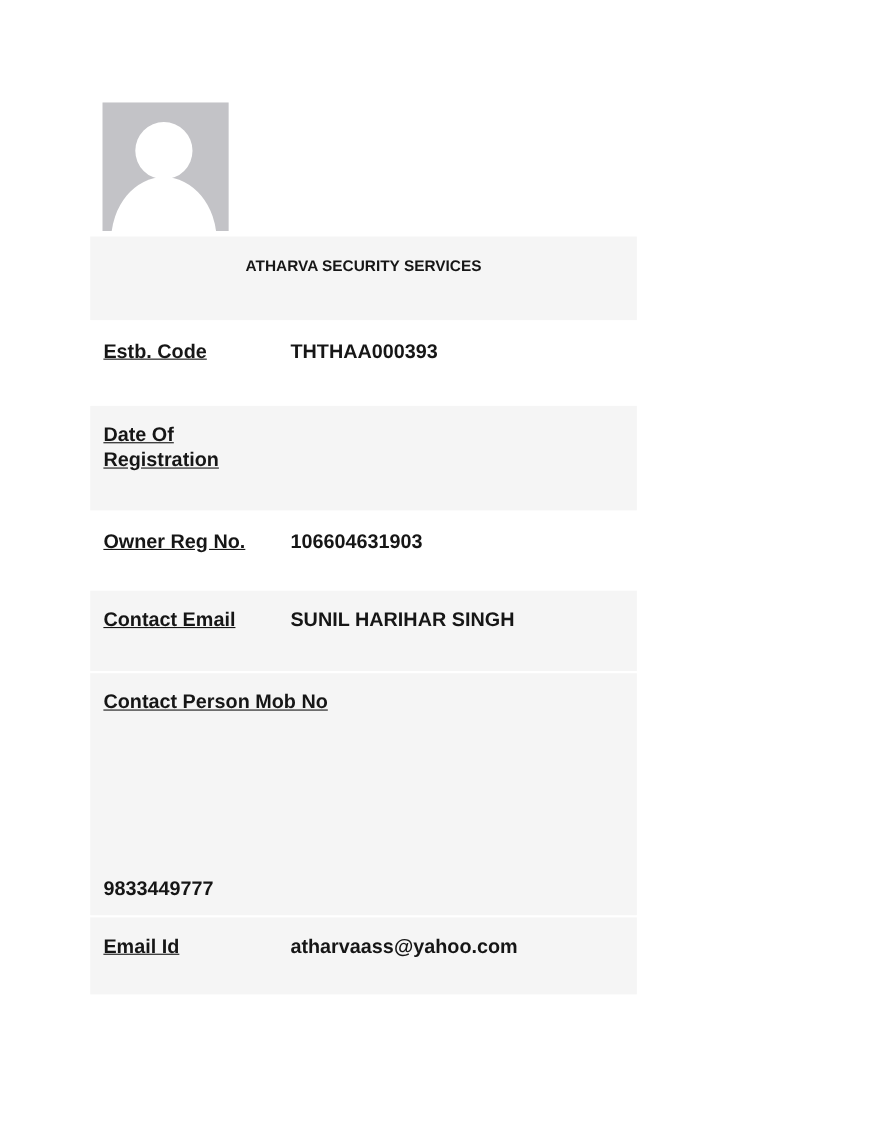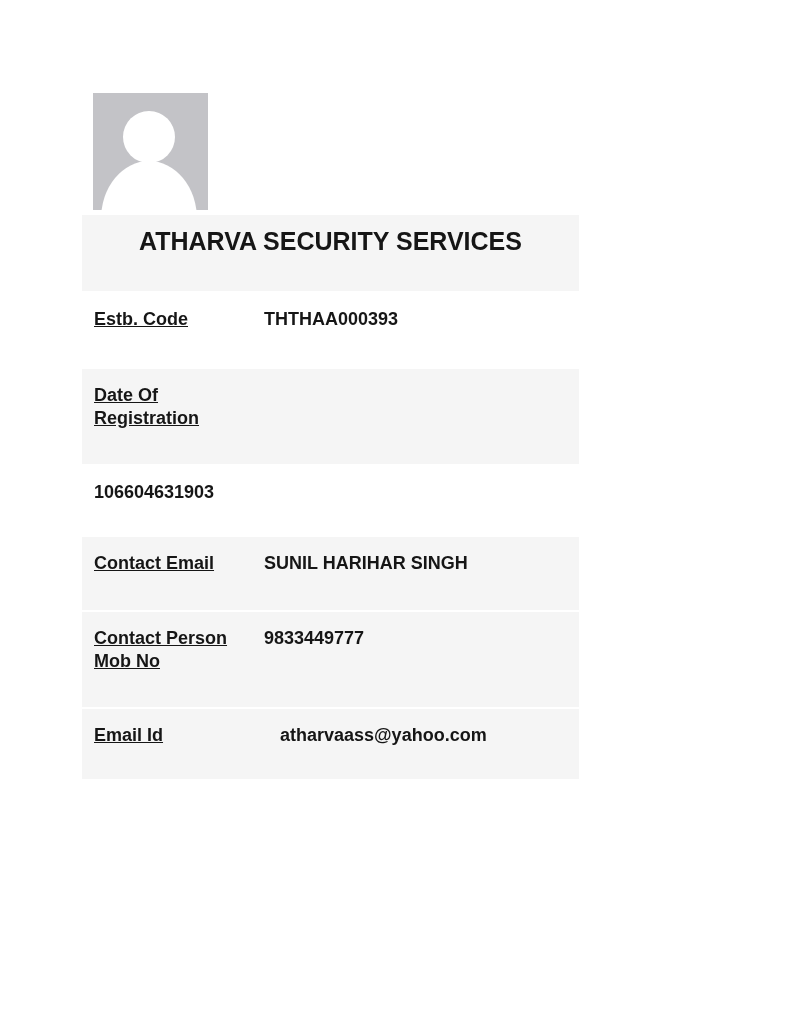--- a/index.html
+++ b/index.html
@@ -39,39 +39,39 @@
     font-weight: bold;
     line-height: 23px;
   }
   .bg-gray { background: var(--row_gray, #f5f5f5); }
   .bg-white { background: var(--page_bg, #ffffff); }
   .banner {
     min-height: 76px;
     justify-content: center;
   }
   .banner .title {
-    font-size: 25px;
+    font-size: 14px;
     text-align: center;
   }
   .field-label {
     flex: 0 0 170px;
     text-align: left;
     text-decoration: underline;
   }
   .field-value {
     flex: 1 1 auto;
     text-align: left;
     white-space: pre-line;
   }
   .h-estb    { min-height: 74px; }
   .h-date    { min-height: 95px; gap: 28px; }
   .h-owner   { min-height: 69px; }
   .h-contact { min-height: 73px; }
-  .h-mob     { min-height: 95px; }
-  .h-email   { min-height: 70px; gap: 16px; }
+  .h-mob     { min-height: 95px; flex-direction: column; }
+  .h-email   { min-height: 70px; }
   .h-address { min-height: 150px; }
 </style>
 </head>
 <body>
 
 <div class="page">
   <div class="card">
 
     <svg class="avatar" viewBox="0 0 115 117" aria-hidden="true">
       <rect x="0" y="0" width="115" height="117" fill="#c3c3c7"></rect>
@@ -88,20 +88,21 @@
     <div class="row bg-white h-estb">
       <div class="field-label">Estb. Code</div>
       <div class="field-value">THTHAA000393</div>
     </div>
 
     <div class="row bg-gray h-date">
       <div class="field-label">Date Of Registration</div>
     </div>
 
     <div class="row bg-white h-owner">
+      <div class="field-label">Owner Reg No.</div>
       <div class="field-value">106604631903</div>
     </div>
 
     <div class="row bg-gray h-contact">
       <div class="field-label">Contact Email</div>
       <div class="field-value">SUNIL HARIHAR SINGH</div>
     </div>
 
     <div class="row bg-gray h-mob">
       <div class="field-label">Contact Person Mob No</div>

